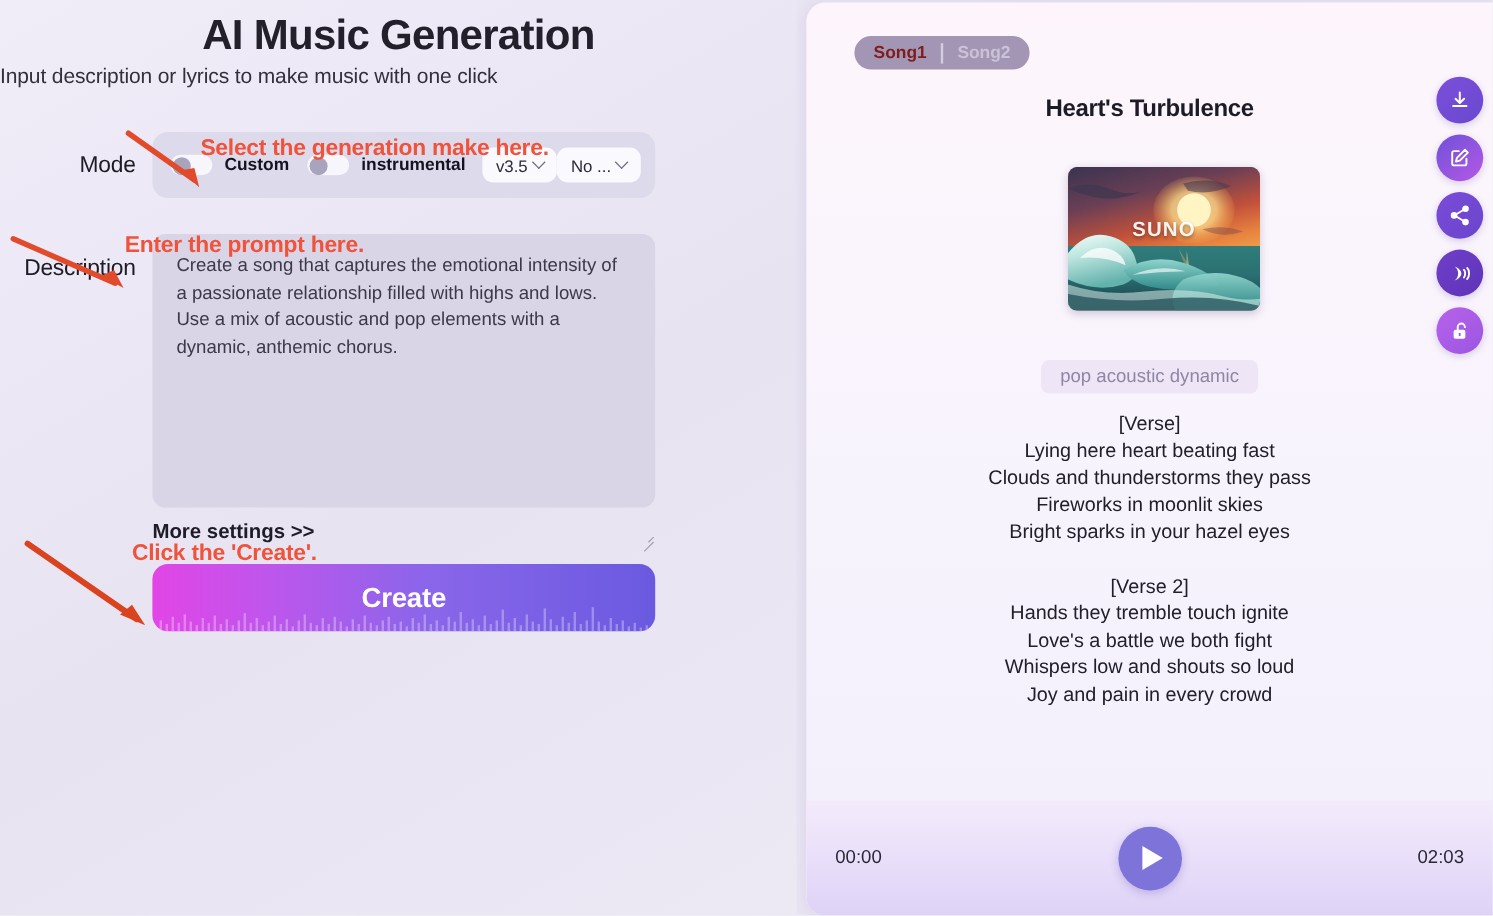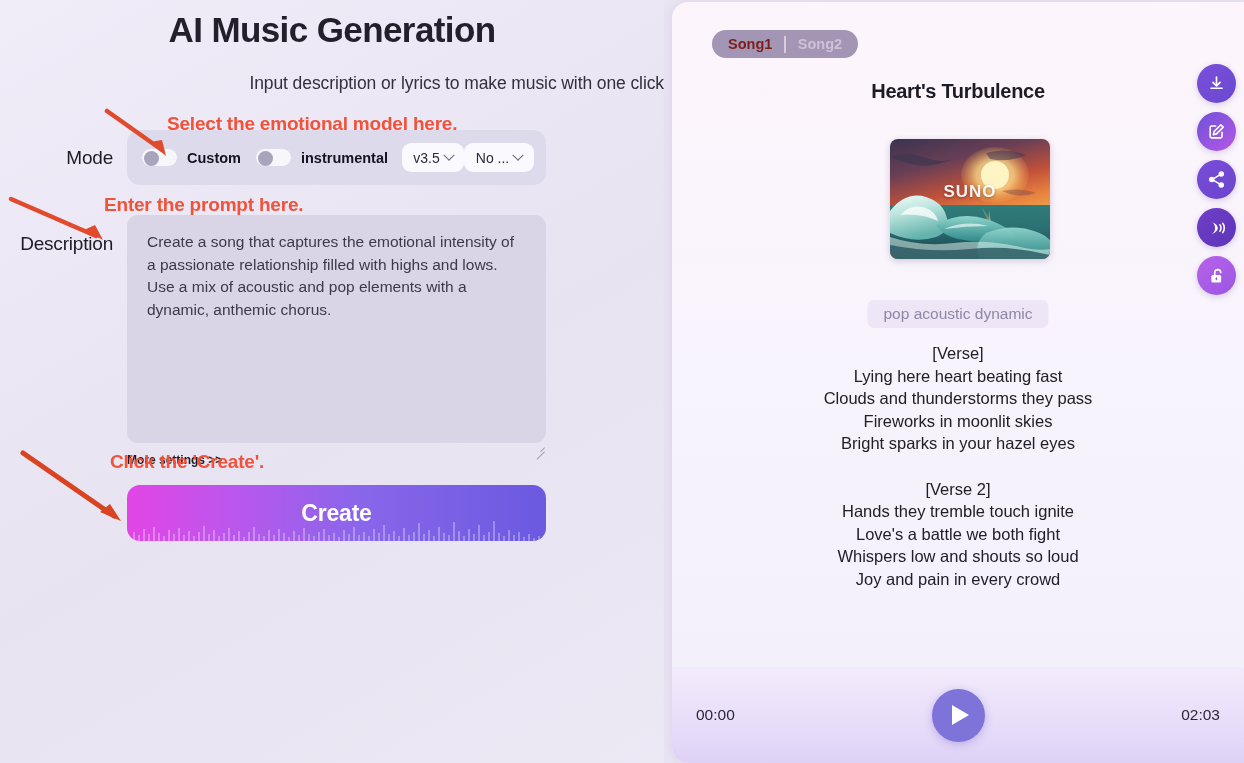--- a/index.html
+++ b/index.html
@@ -37,22 +37,22 @@
     color: #23202c;
     text-align: center;
     letter-spacing: -0.6px;
     padding-top: 9px;
     line-height: 1.2;
   }
 
   .page-subtitle {
     font-size: 17.5px;
     color: #33303c;
-    text-align: right;
-    margin-top: 22px;
+    text-align: left;
+    margin-top: 2px;
     letter-spacing: -0.1px;
   }
 
   
   .mode-row {
     display: flex;
     align-items: center;
     margin-top: 36px;
     padding-left: 0;
   }
@@ -171,21 +171,21 @@
     height:1px;
     transform-origin: right bottom;
   }
   .resize-grip::before { width:11px; right:0; bottom:1px; transform: rotate(-45deg); }
   .resize-grip::after  { width:6px;  right:0; bottom:5px; transform: rotate(-45deg); }
 
   
   .more-settings {
     margin-left: 127px;
     margin-top: 10px;
-    font-size: 12px;
+    font-size: 17px;
     font-weight: 600;
     color: #1e1c28;
     cursor: pointer;
     display: inline-block;
   }
 
   
   .create-wrap { margin-left: 127px; margin-top: 17px; }
   .create-btn {
     width: 419px;
@@ -540,21 +540,21 @@
             <rect x="406" y="19" width="2" height="3"></rect>
               <rect x="411" y="17" width="2" height="5"></rect>
           </g>
         </svg>
         <span class="create-label">Create</span>
       </button>
     </div>
 
 
     
-    <div class="annot" style="left:167px; top:113px;">Select the emotional model here.</div>
+    <div class="annot" style="left:167px; top:113px;">Select the generation make here.</div>
     <div class="annot" style="left:104px; top:194px;">Enter the prompt here.</div>
     <div class="annot" style="left:110px; top:451px;">Click the 'Create'.</div>
 
     <svg class="arrow-svg" style="left:104px; top:108px; width:78px; height:55px;" viewBox="0 0 78 55">
       <path d="M3 3 L58 42" stroke="#e24a2c" stroke-width="4.5" stroke-linecap="round" fill="none"></path>
       <path d="M62 48 L46 34 L58 32 Z" fill="#e24a2c"></path>
     </svg>
 
     <svg class="arrow-svg" style="left:8px; top:196px; width:106px; height:52px;" viewBox="0 0 106 52">
       <path d="M3 3 L88 40" stroke="#e24a2c" stroke-width="4.5" stroke-linecap="round" fill="none"></path>

